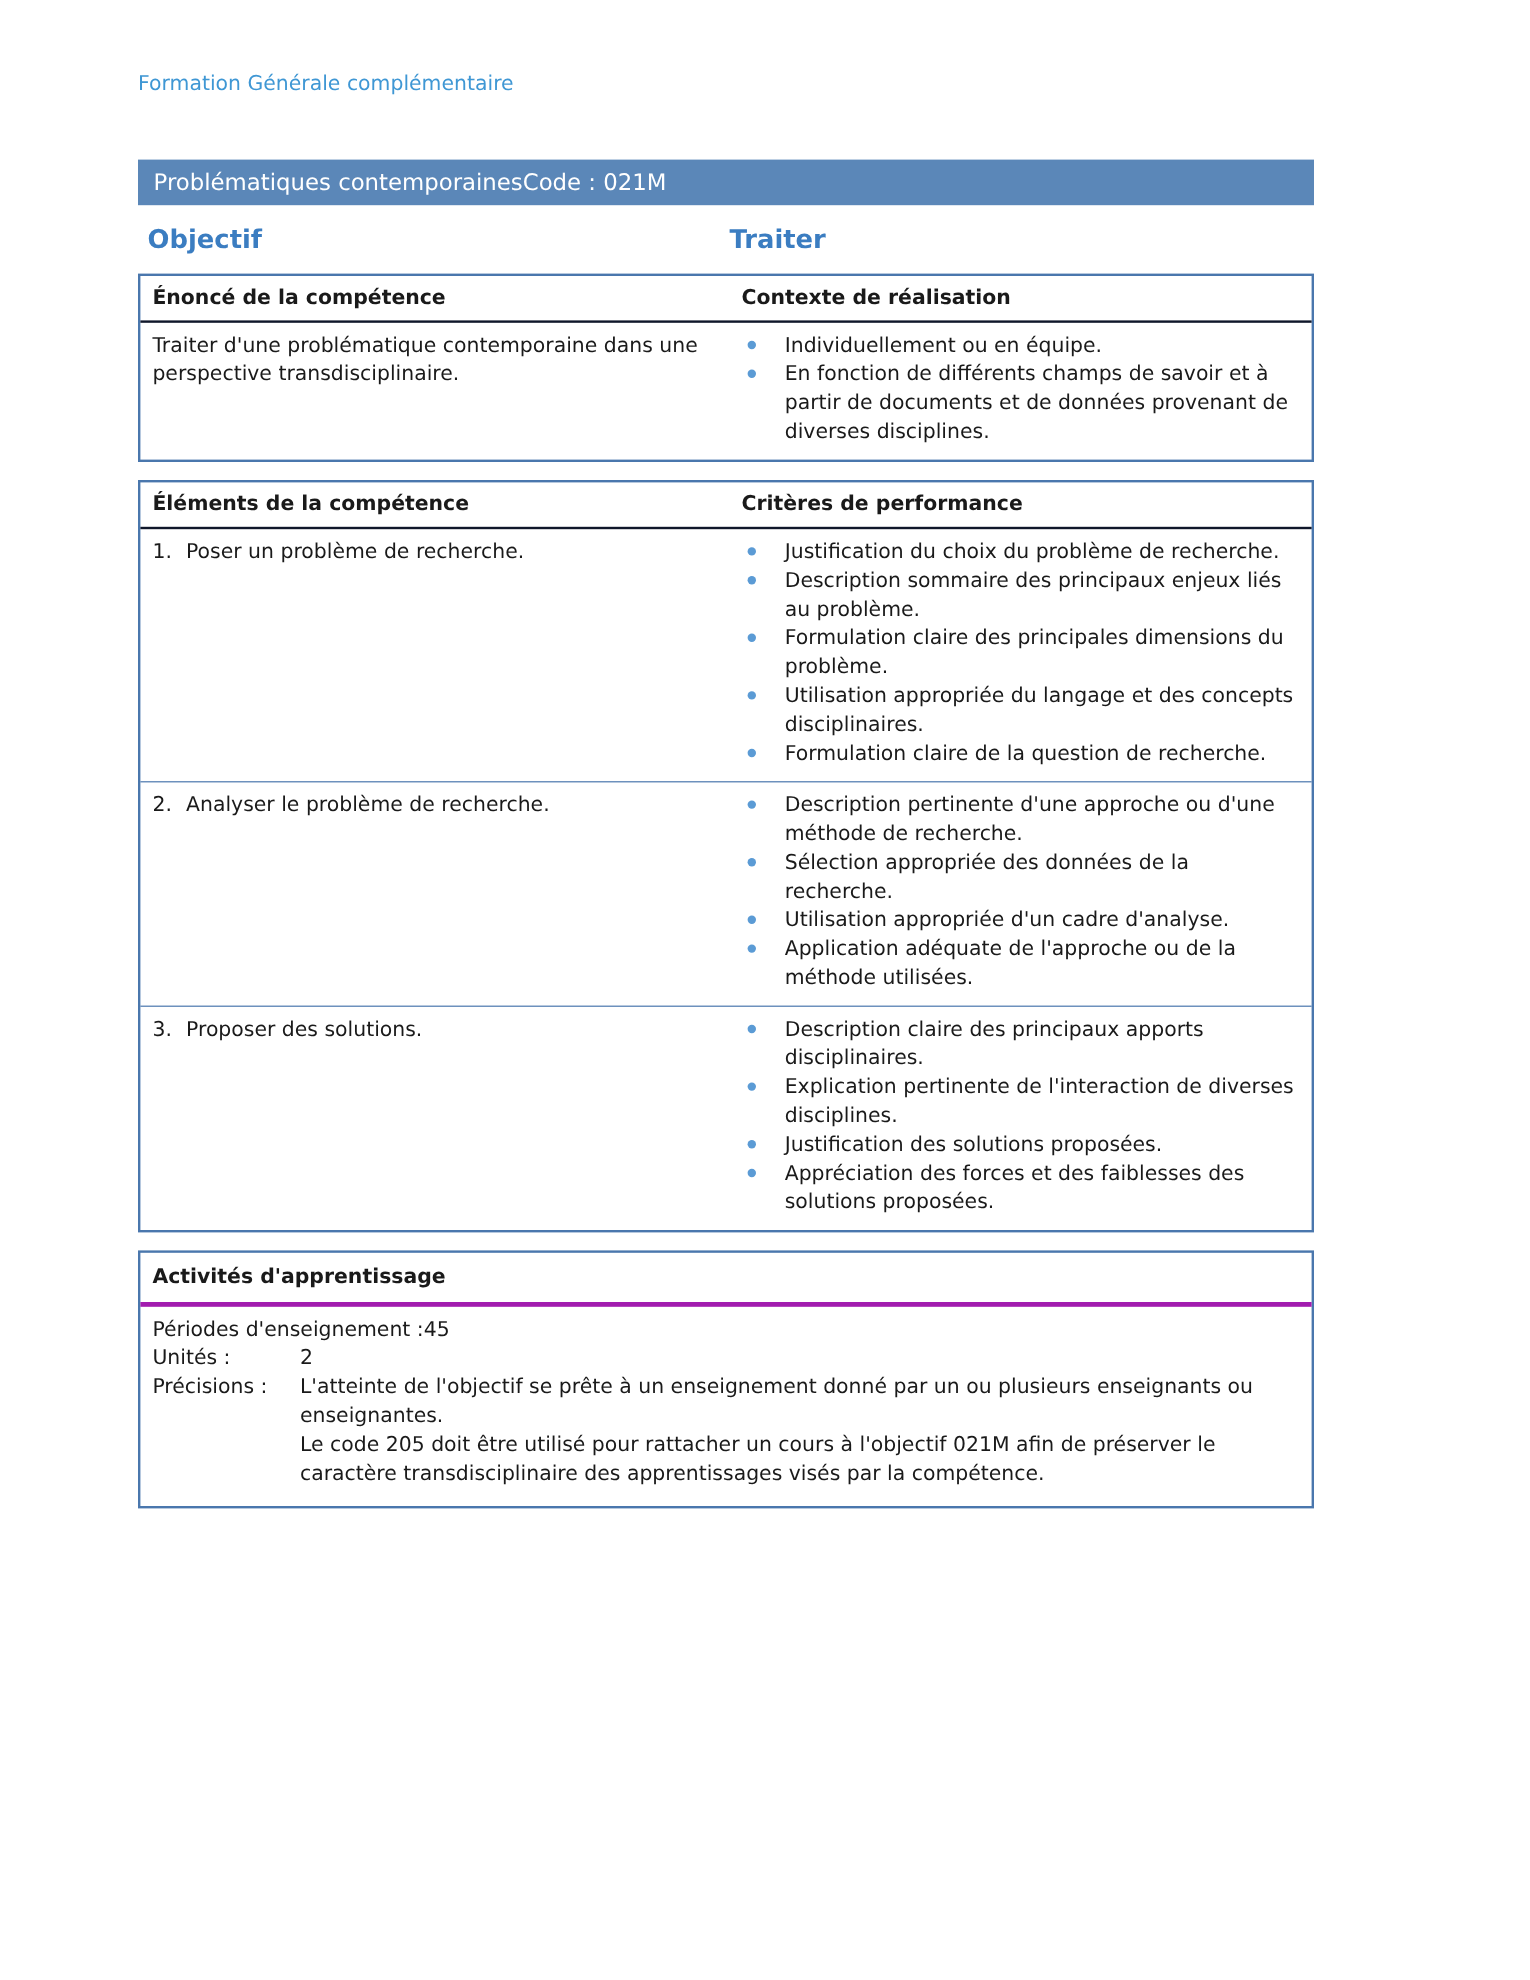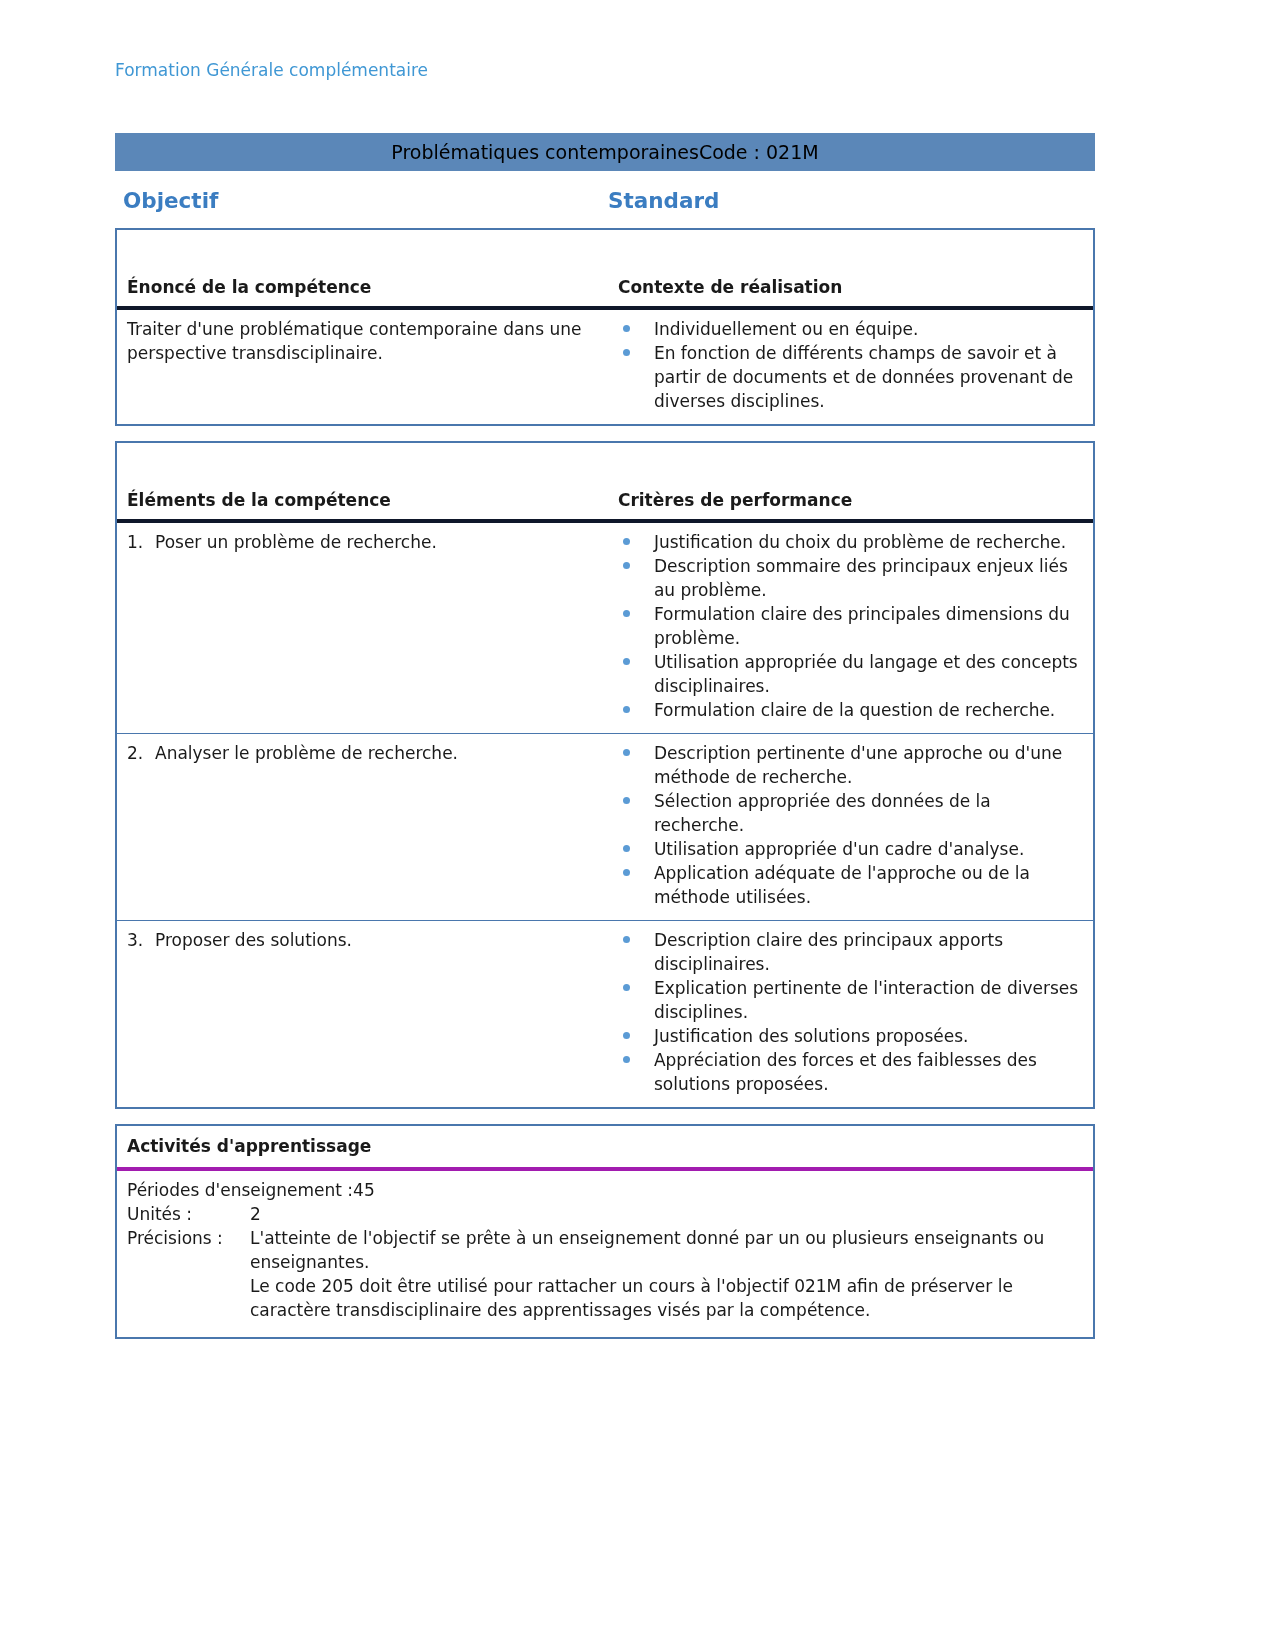--- a/index.html
+++ b/index.html
@@ -22,24 +22,24 @@
   .breadcrumb {
     padding-top: 60px;
     font-size: 17px;
     color: #3f97d4;
   }
   .title-bar {
     margin-top: 53px;
     background: #5b87b8;
     height: 38px;
     display: flex;
-    justify-content: center;
+    justify-content: flex-start;
     align-items: center;
     padding: 0 13px;
-    color: #000000;
+    color: #ffffff;
     font-size: 19px;
   }
   .headings {
     margin-top: 17px;
     display: grid;
     grid-template-columns: 50.3% 49.7%;
   }
   .headings .h {
     font-size: 21.5px;
     font-weight: bold;
@@ -48,23 +48,22 @@
   .headings .h.left { padding-left: 8px; }
   .box {
     border: 2px solid #4a77ad;
     margin-top: 15px;
     font-size: 17px;
     line-height: 24px;
   }
   .box-header {
     display: grid;
     grid-template-columns: 50.3% 49.7%;
-    border-bottom: 4px solid #0f172a;
-    font-weight: bold;
-    margin-top: 39px;
+    border-bottom: 2px solid #0f172a;
+    font-weight: bold;
   }
   .box-header .cell { padding: 6px 10px 7px; }
   .t-row {
     display: grid;
     grid-template-columns: 50.3% 49.7%;
   }
   .t-row + .t-row { border-top: 1px solid #4a77ad; }
   .cell-left { padding: 7px 10px 11px; }
   .cell-left .num { display: inline-block; width: 28px; }
   .cell-right ul {
@@ -116,21 +115,21 @@
 
     <div class="breadcrumb">Formation Générale complémentaire</div>
 
     <div class="title-bar">
       <span>Problématiques contemporaines</span>
       <span>Code : 021M</span>
     </div>
 
     <div class="headings">
       <span class="h left">Objectif</span>
-      <span class="h">Standard</span>
+      <span class="h">Traiter</span>
     </div>
 
     <div class="box">
       <div class="box-header">
         <div class="cell">Énoncé de la compétence</div>
         <div class="cell">Contexte de réalisation</div>
       </div>
       <div class="t-row">
         <div class="cell-left">Traiter d'une problématique contemporaine dans une perspective transdisciplinaire.</div>
         <div class="cell-right">

